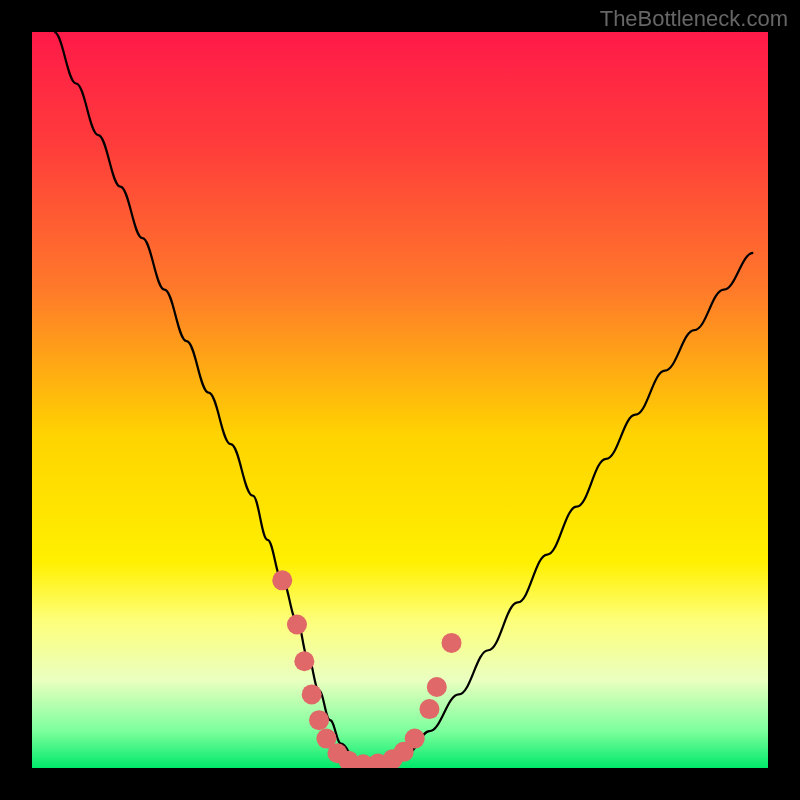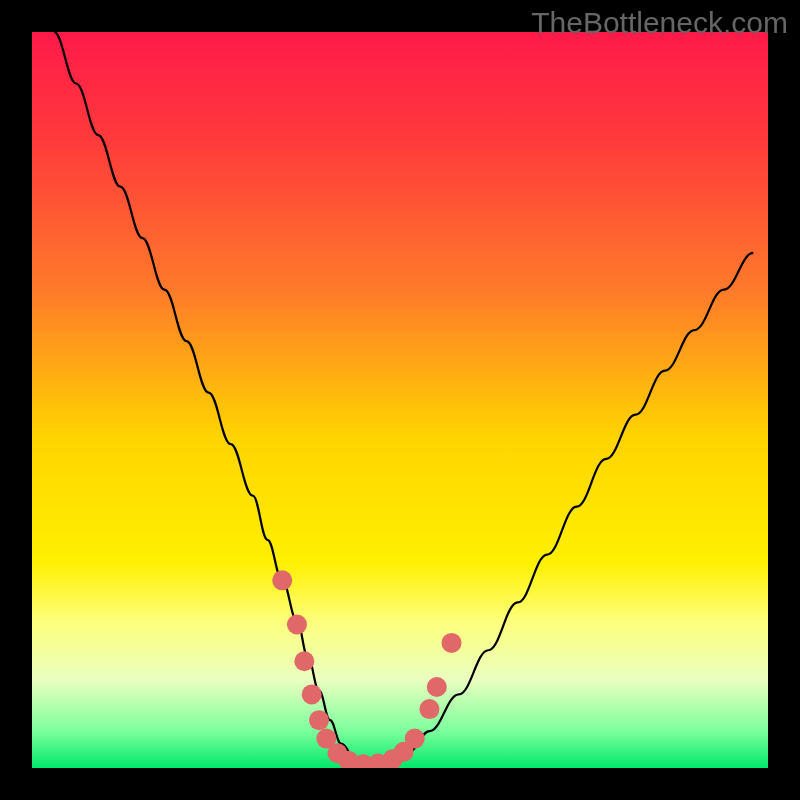--- a/index.html
+++ b/index.html
@@ -9,21 +9,21 @@
     height: 800px;
     background: #000;
     position: relative;
     font-family: Arial, sans-serif;
   }
   .watermark {
     position: absolute;
     top: 6px;
     right: 12px;
     color: #666;
-    font-size: 30px;
+    font-size: 22px;
     font-weight: 500;
     z-index: 10;
     margin-left: 18px;
   }
   .plot-frame {
     position: absolute;
     left: 32px;
     top: 32px;
     width: 736px;
     height: 736px;

